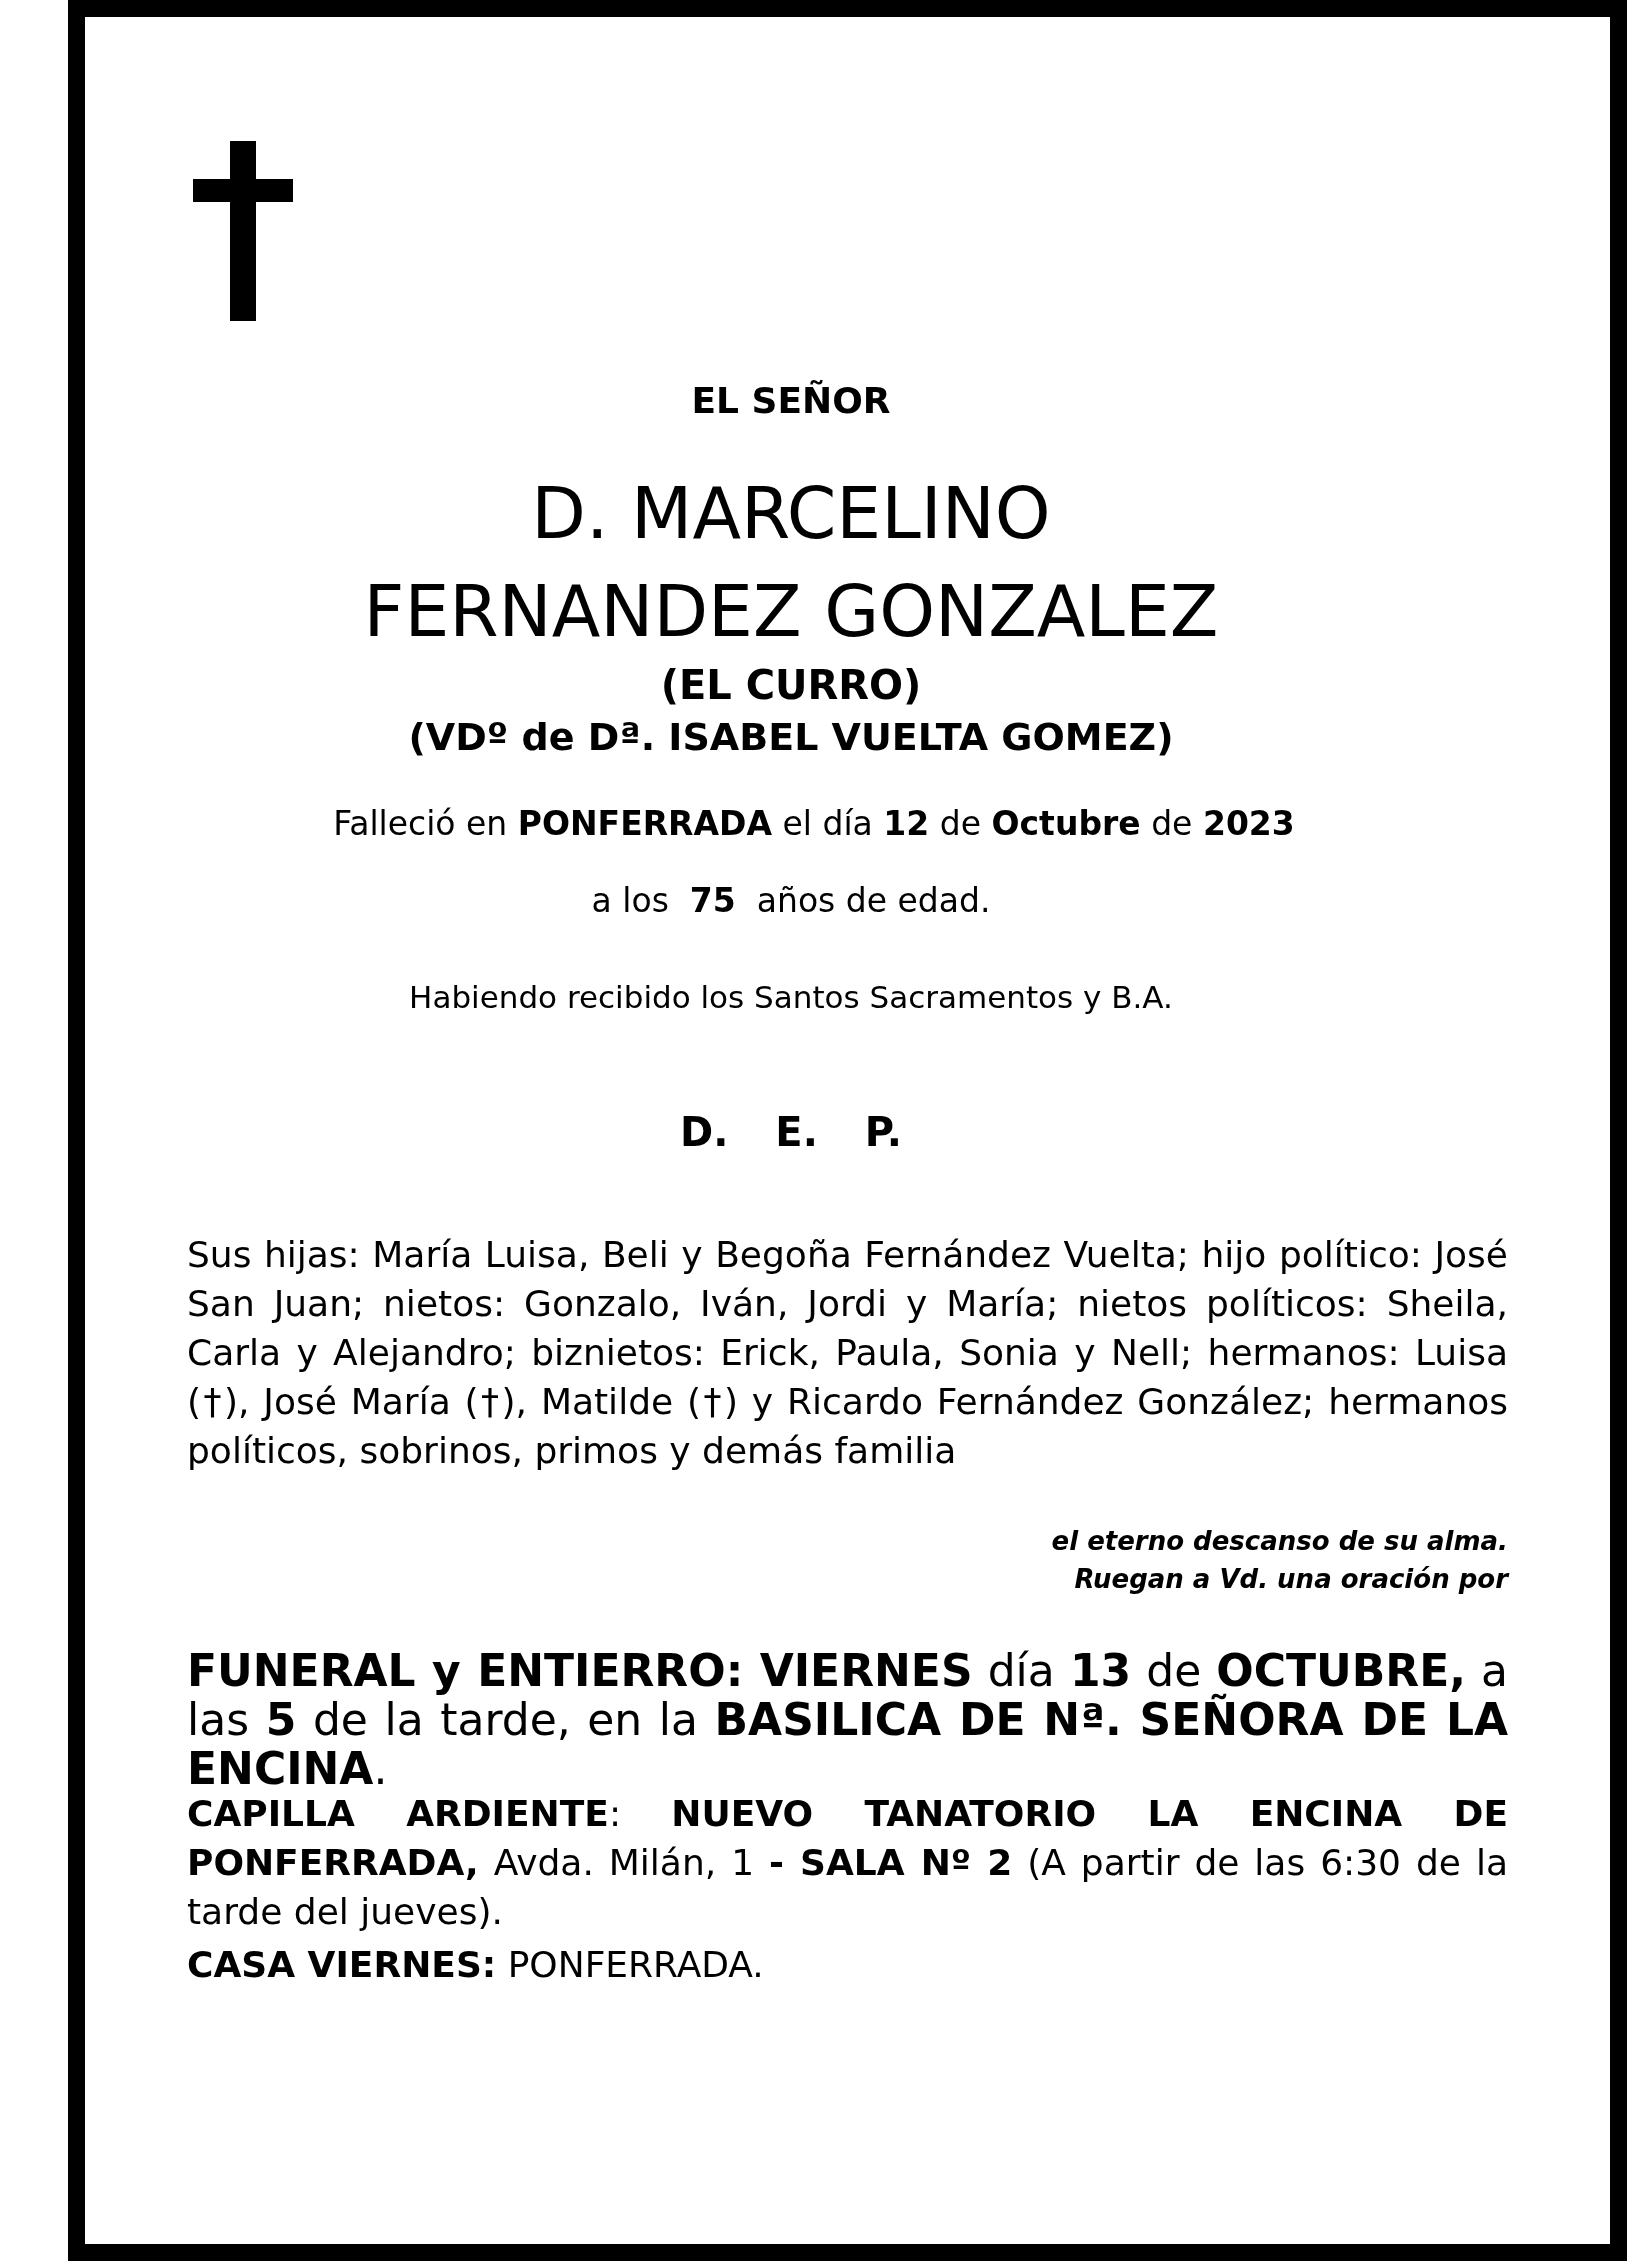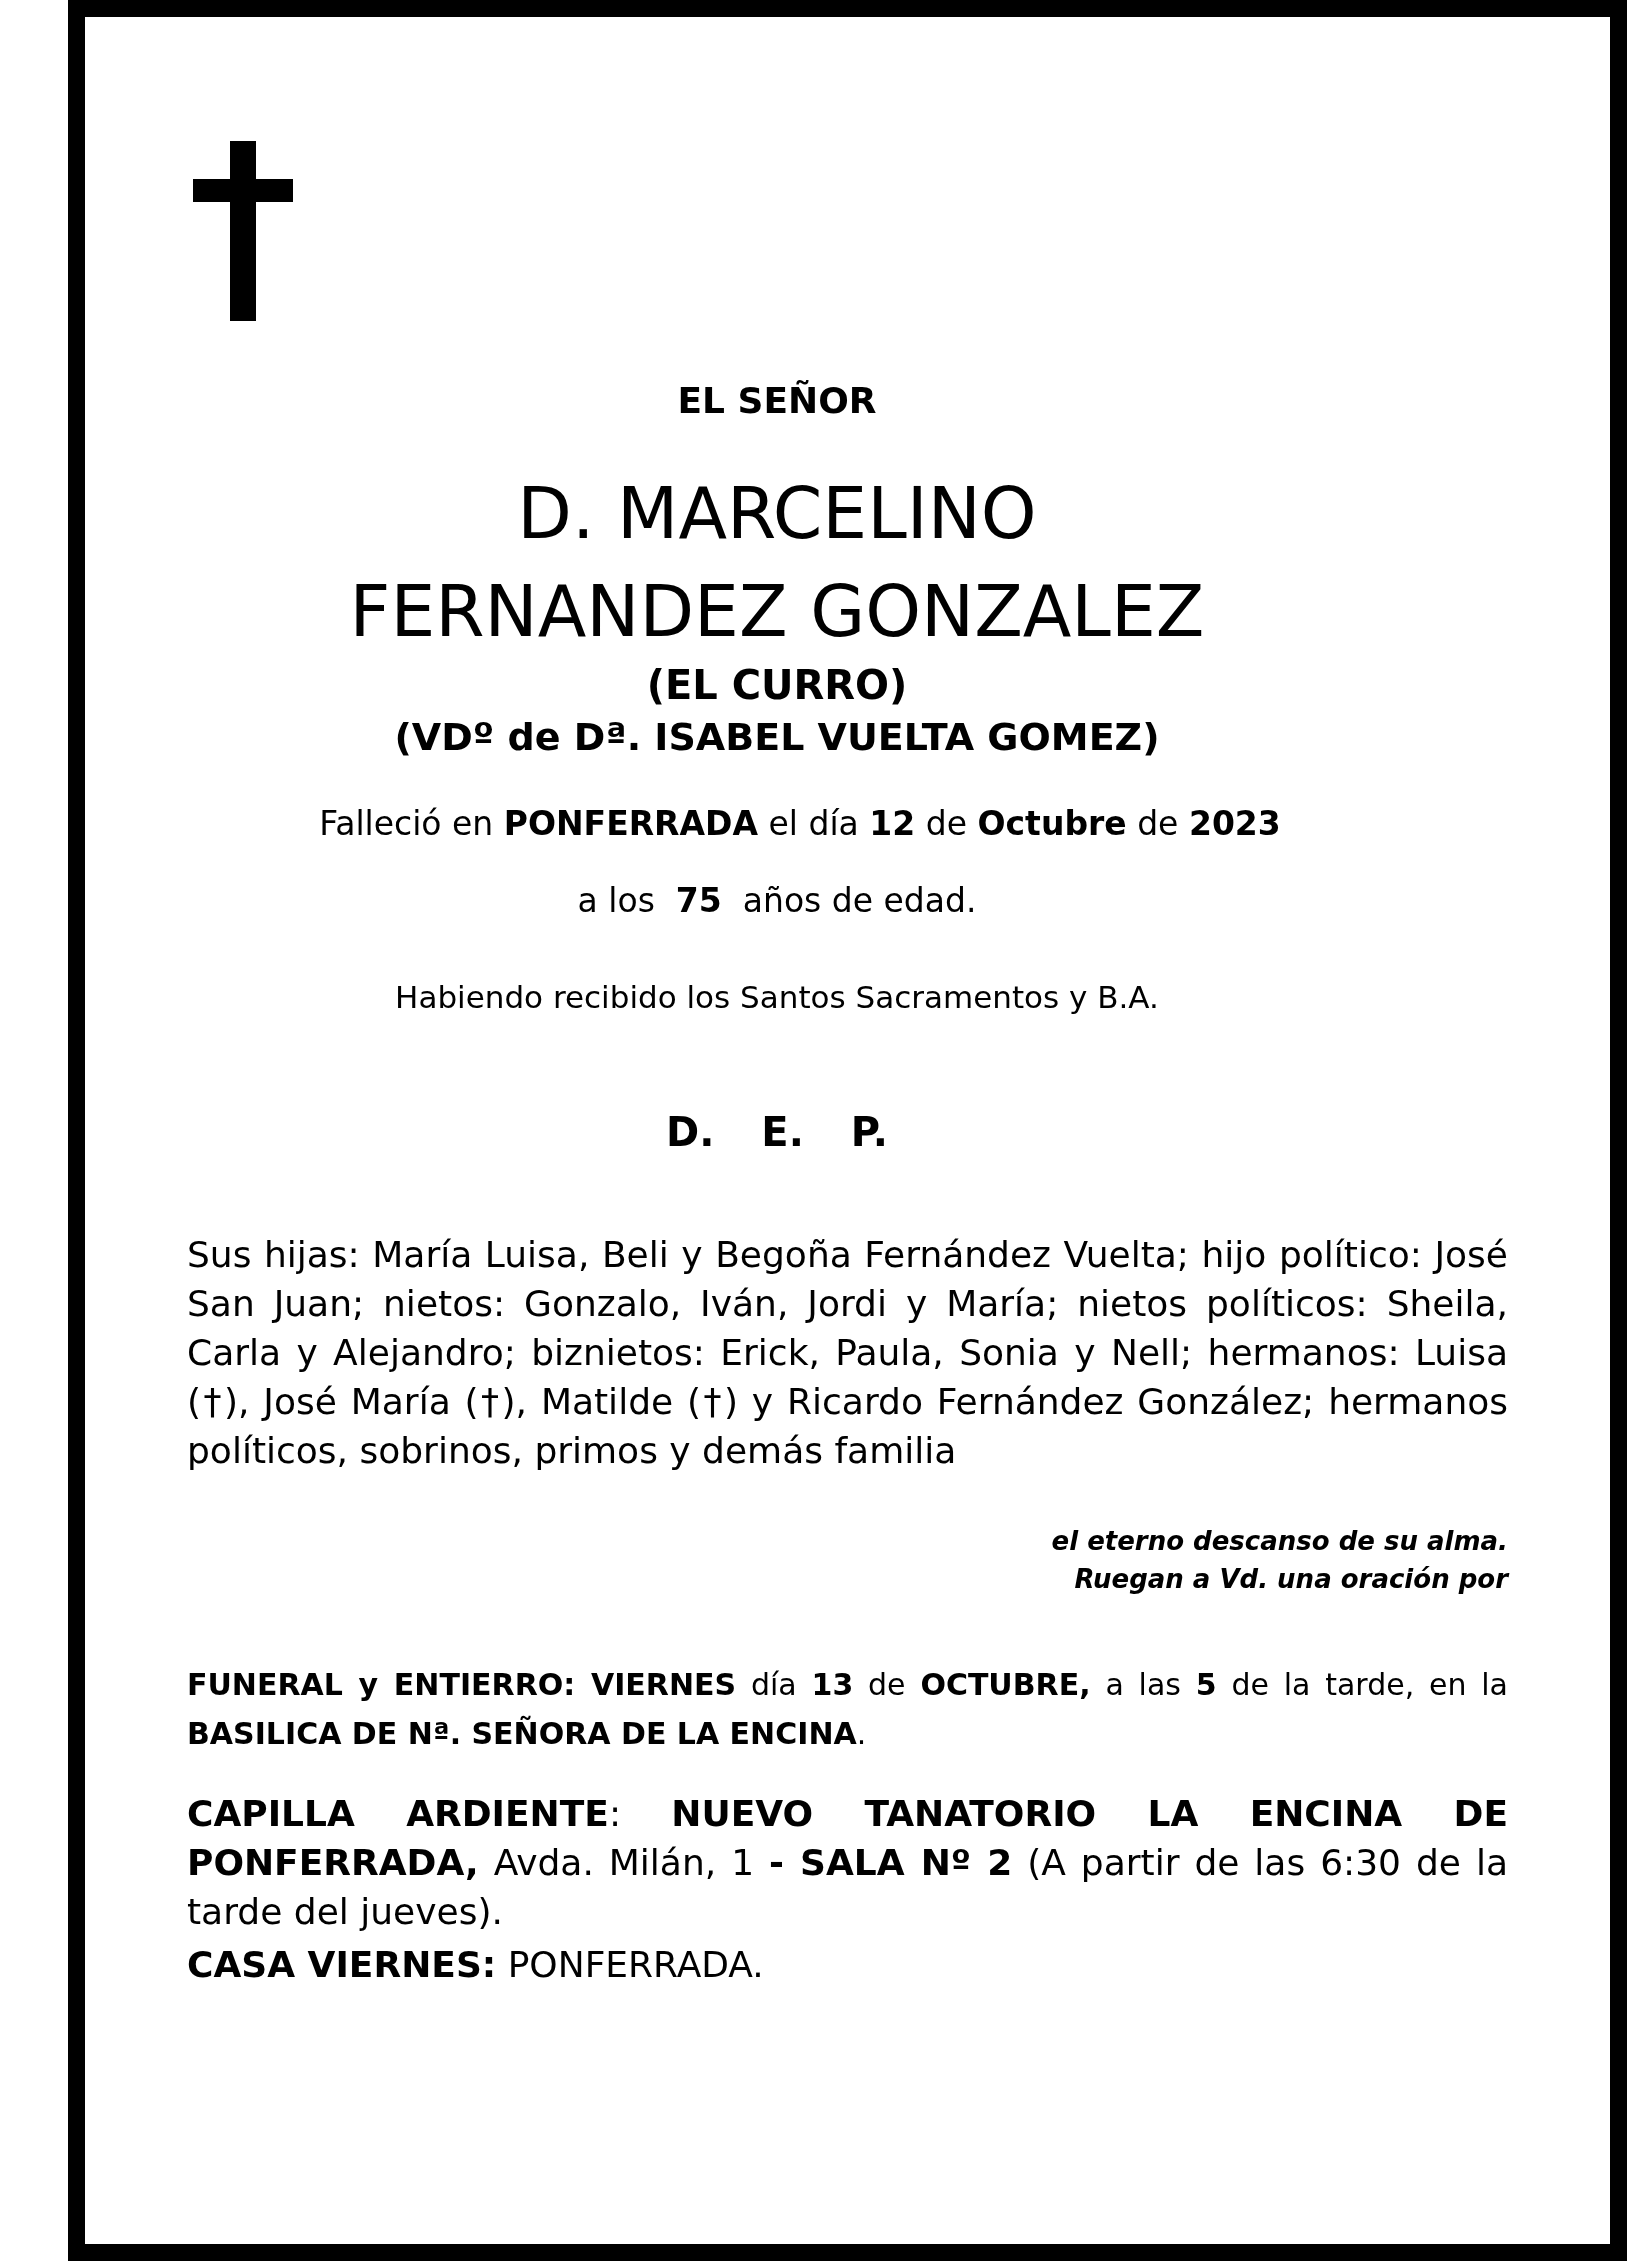--- a/index.html
+++ b/index.html
@@ -3,35 +3,35 @@
 <meta charset="utf-8">
 <style>
   html, body { margin: 0; padding: 0; background: #ffffff; }
   body { width: 1628px; height: 2261px; position: relative; overflow: hidden;
          font-family: "DejaVu Sans", "Liberation Sans", sans-serif; color: #000; }
   .frame { position: absolute; left: 68px; top: 0; width: 1559px; height: 2261px;
            box-sizing: border-box; border: 17px solid #000; background: #fff; }
   .cross { position: absolute; }
   .cross .v { position: absolute; left: 230px; top: 141px; width: 26px; height: 180px; background: #000; }
   .cross .h { position: absolute; left: 193px; top: 179px; width: 100px; height: 23px; background: #000; }
-  .center { position: absolute; left: 83px; width: 1388px; text-align: center; white-space: nowrap; }
+  .center { position: absolute; left: 97px; width: 1388px; text-align: center; white-space: nowrap; }
   .b { font-weight: bold; }
   .title-senor { top: 380px; font-size: 36px; font-weight: bold; }
   .name { top: 465px; font-size: 71px; font-weight: normal; line-height: 98px; }
   .alias { top: 662px; font-size: 40px; font-weight: bold; }
   .widow { top: 715px; font-size: 38px; font-weight: bold; }
   .death { top: 804px; font-size: 33px; padding-left: 23px; }
   .age { top: 881px; font-size: 33px; }
   .sacr { top: 979px; font-size: 31px; }
   .dep { top: 1109px; font-size: 40px; font-weight: bold; word-spacing: 33px; }
   .col { position: absolute; left: 187px; width: 1321px; }
   .family { top: 1230px; font-size: 36px; line-height: 49px; text-align: justify; }
   .prayer { top: 1522px; font-size: 26px; line-height: 38px; text-align: right;
             font-weight: bold; font-style: italic; }
-  .funeral { top: 1646px; font-size: 30px; line-height: 49px; text-align: justify; margin-top: 14px; }
+  .funeral { top: 1646px; font-size: 44px; line-height: 49px; text-align: justify; }
   .capilla { top: 1789px; font-size: 36px; line-height: 49px; text-align: justify; }
   .casa { top: 1940px; font-size: 36px; line-height: 49px; }
   .family span, .funeral span, .capilla span, .casa span { }
 </style>
 </head>
 <body>
 
 <div class="frame"></div>
 
 <div class="cross">

